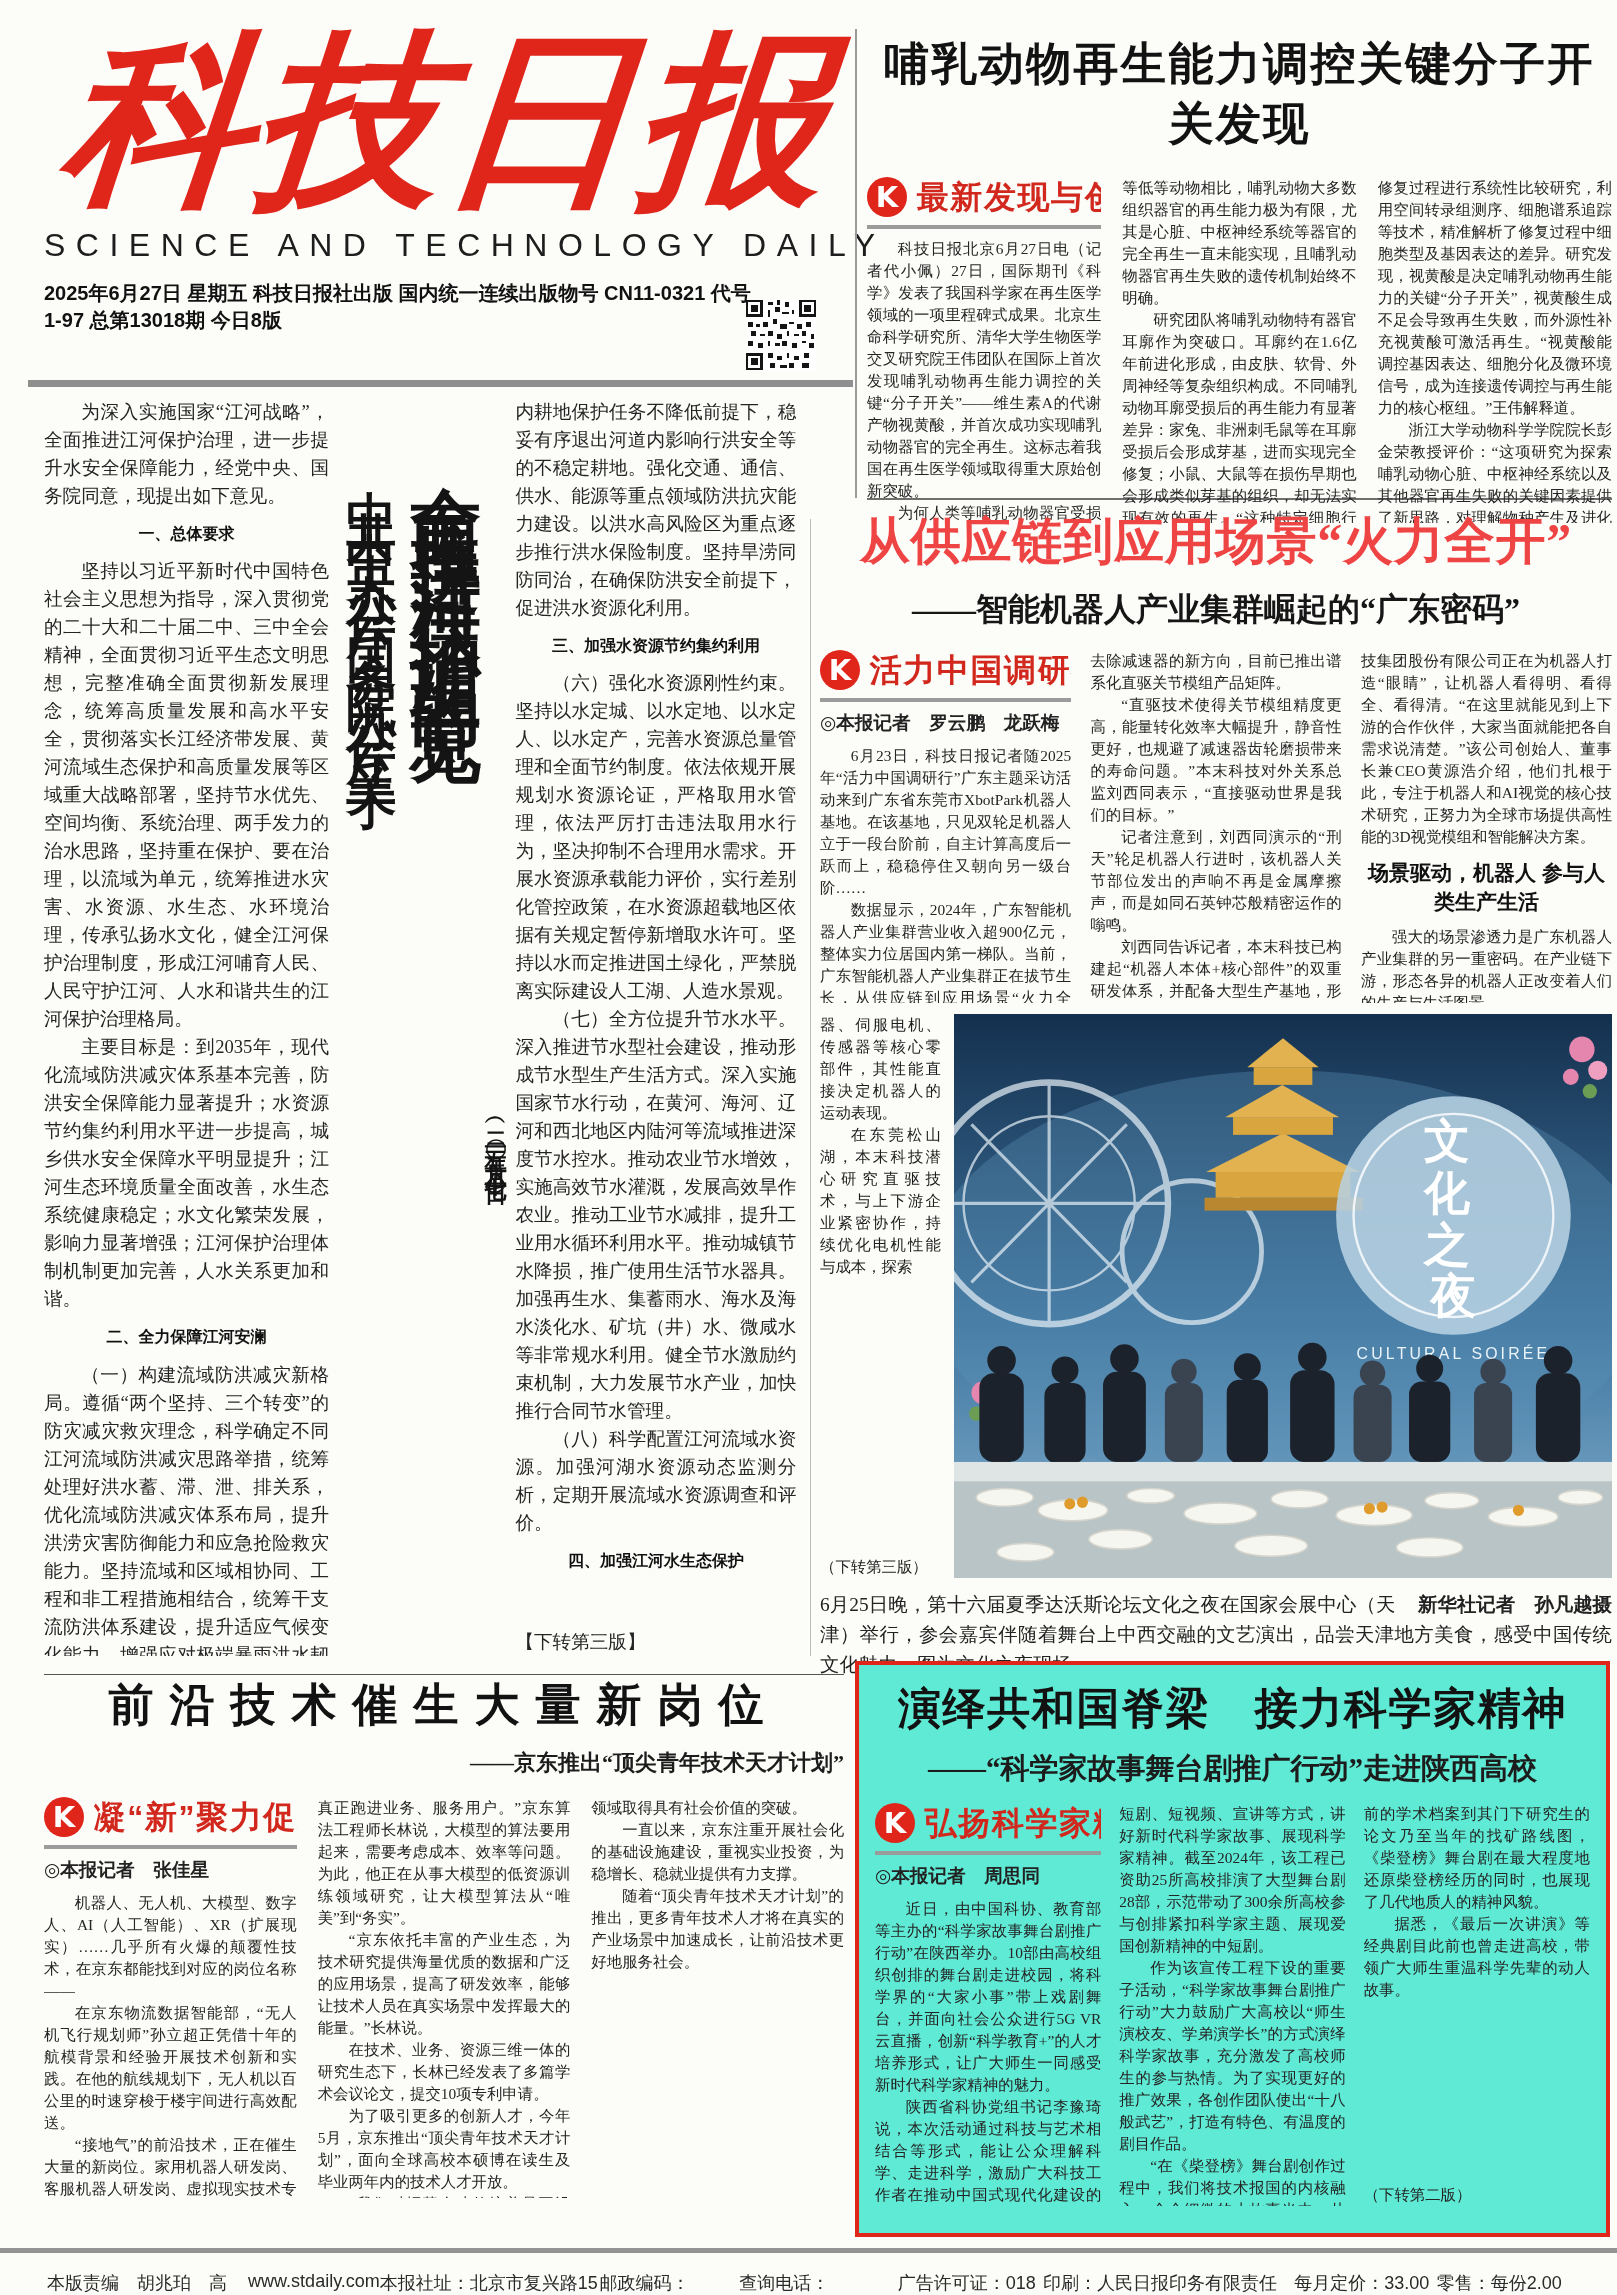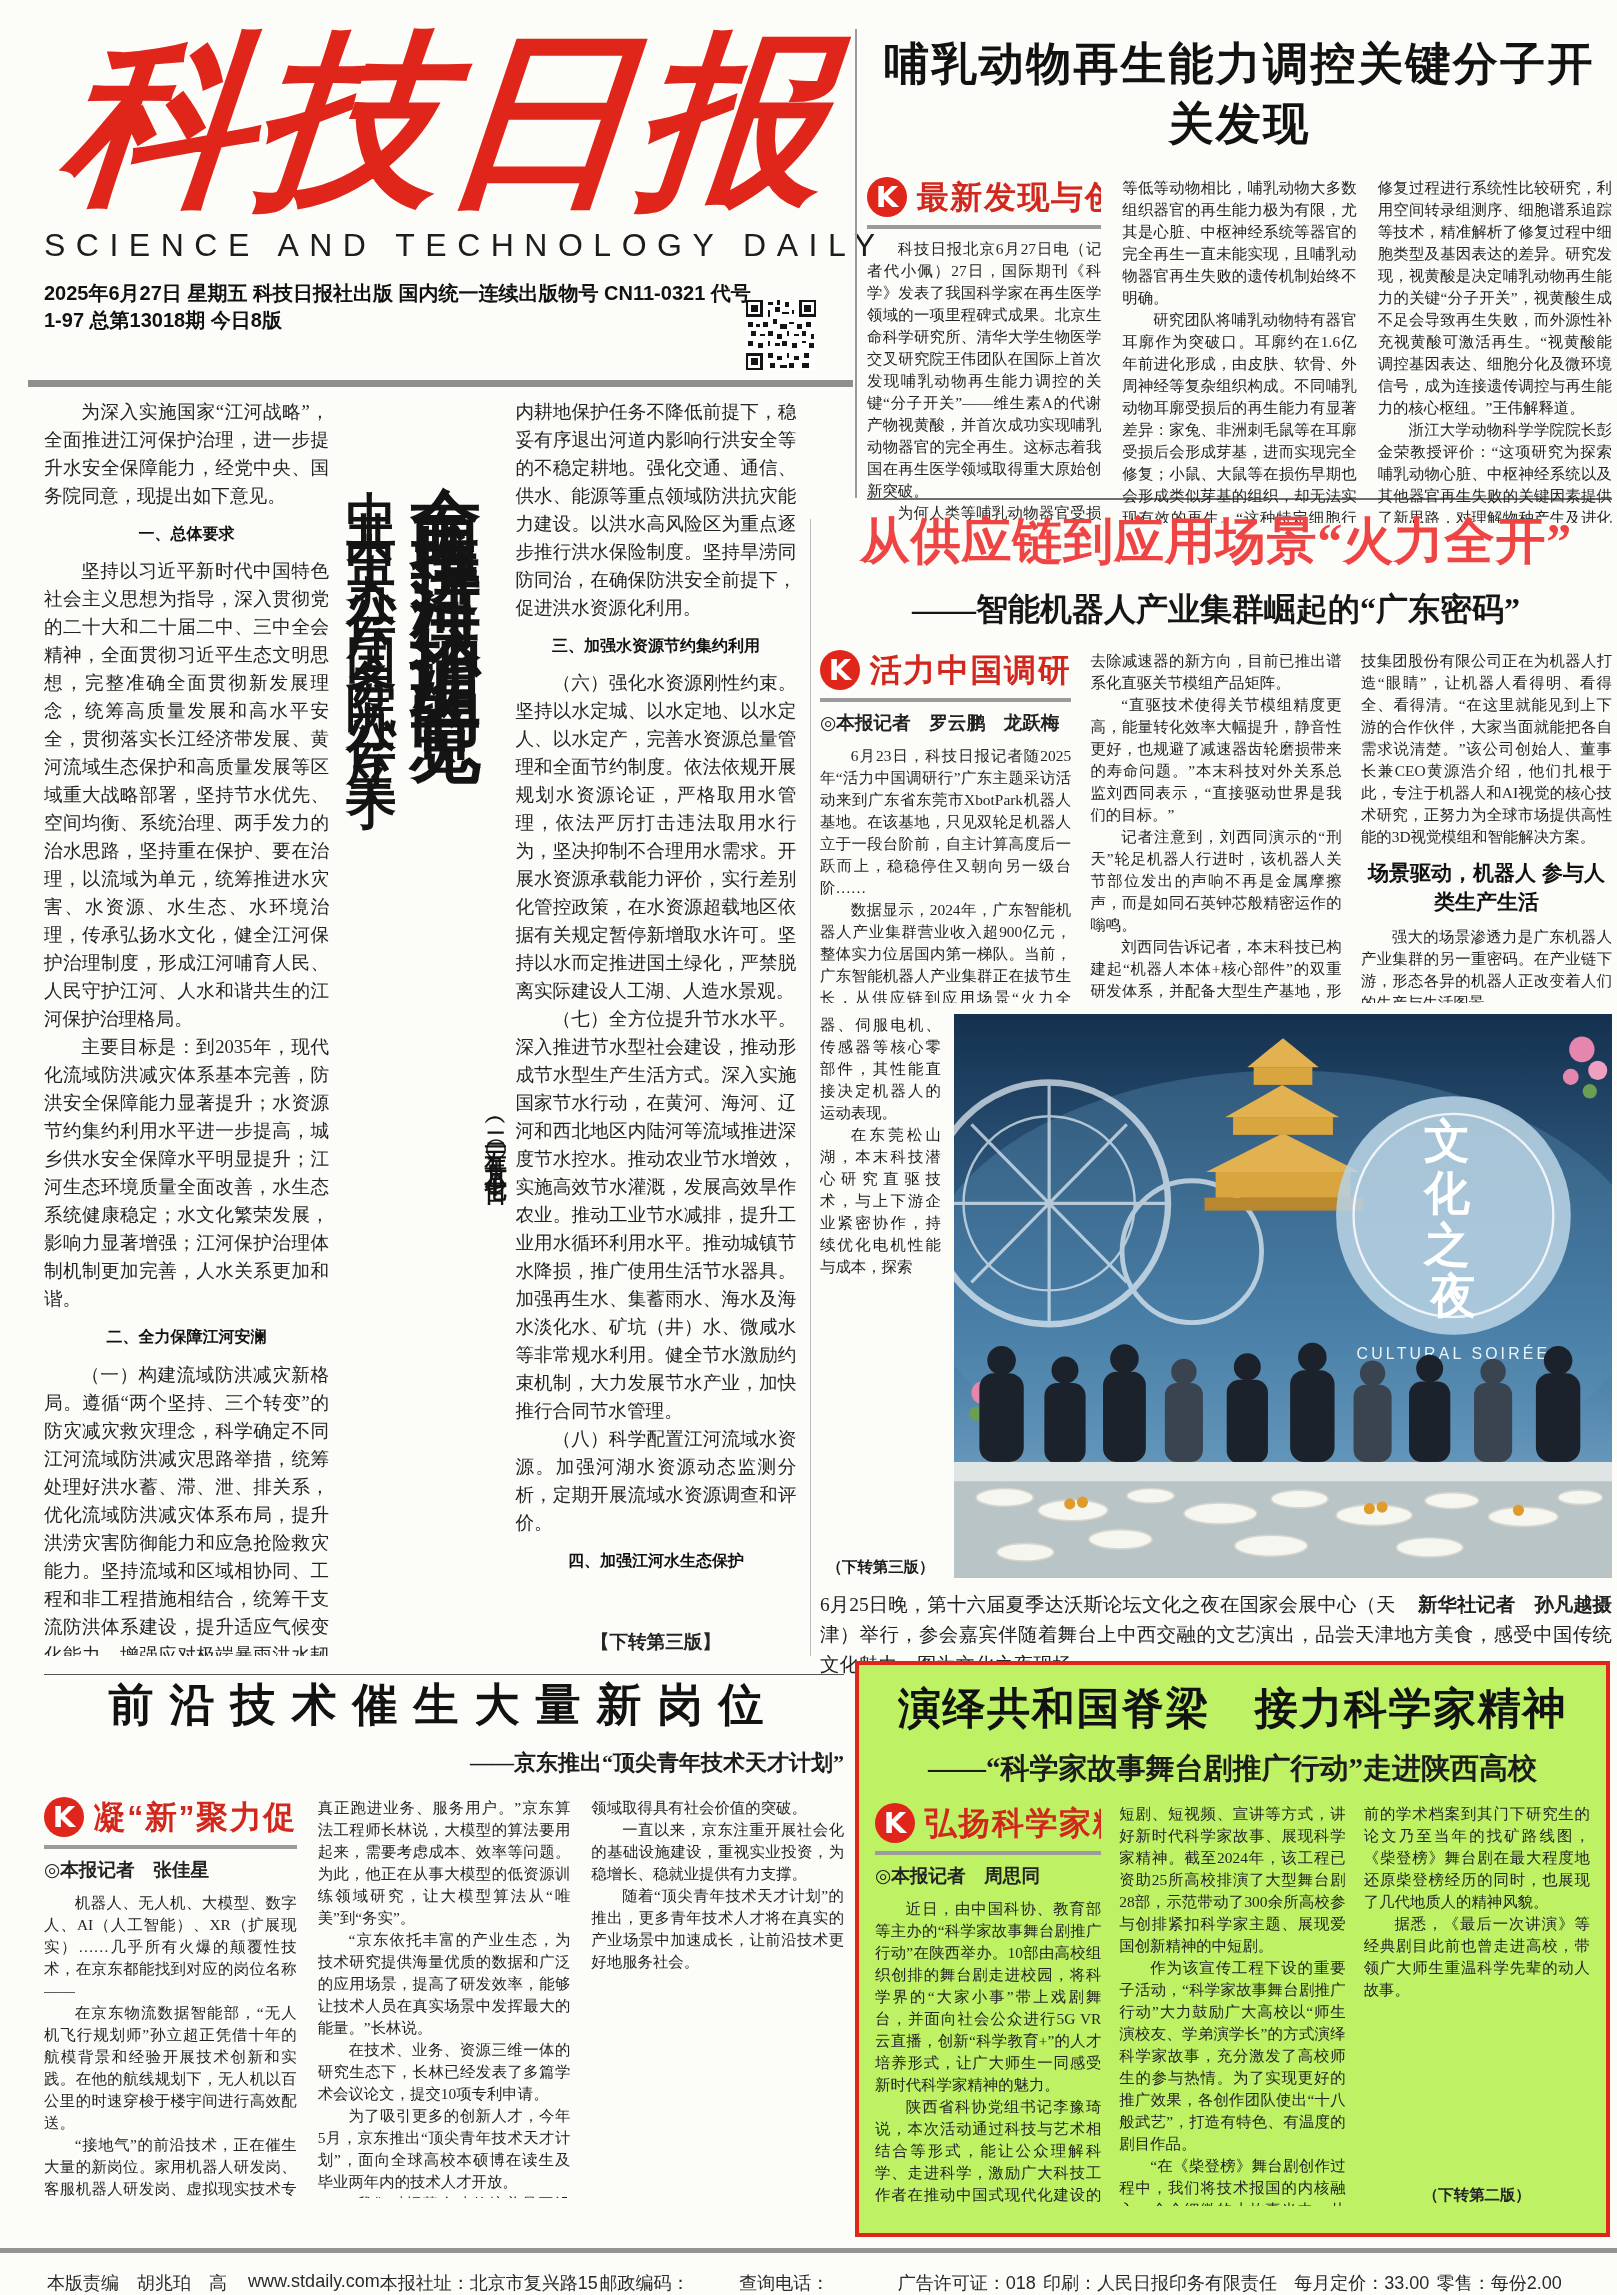--- a/index.html
+++ b/index.html
@@ -32,21 +32,21 @@
     font-family:"DejaVu Sans",sans-serif; font-weight:900; font-size:29px; }
   .ktxt { font-family:"Liberation Sans","DejaVu Sans",sans-serif; font-weight:900;
     color:#d2271d; font-size:32px; letter-spacing:1.6px; white-space:nowrap; }
   .krule { height:4px; background:#9b9b9b; margin:8px 0 9.7px; }
   .byline { font-size:18.6px; font-weight:600; margin:1.6px 0 11.3px; color:#222; }
   .col { flex:1; overflow:hidden; font-size:15.4px; line-height:22px; text-align:justify; color:#242424; }
   .col p, .dcol p, .strip p { text-indent:2em; }
   p.noind { text-indent:0; }
   .bsub { font-family:"Liberation Sans","DejaVu Sans",sans-serif; font-weight:800;
     font-size:21px; line-height:1.35; text-align:center; margin:11.3px 0 9.7px; text-indent:0; color:#111; }
-  .jump { font-weight:700; text-align:center; margin-top:4.9px; text-indent:0; }
+  .jump { font-weight:400; text-align:left; margin-top:4.9px; text-indent:0; }
 
   
   #a1 { position:absolute; left:867px; top:34px; width:745px; height:466px;
     border-bottom:2.4px solid #6f6f6f; }
   .a1head { font-family:"Liberation Sans","DejaVu Sans",sans-serif; font-weight:900;
     font-size:45px; letter-spacing:2.4px; text-align:center; color:#121212; }
   .a1body { display:flex; gap:21px; margin-top:22.6px; height:346px; overflow:hidden; }
 
   
   #docA { position:absolute; left:44px; top:398px; width:756px; height:1258px; display:flex; gap:9.7px; }
@@ -80,21 +80,21 @@
   
   #jd { position:absolute; left:44px; top:1674px; width:800px; height:561px;
     border-top:1.6px solid #555; padding-top:0; }
   .jdhead { font-family:"Liberation Sans","DejaVu Sans",sans-serif; font-weight:900;
     font-size:45px; letter-spacing:16px; text-align:center; color:#121212; white-space:nowrap; }
   .jdsub { font-size:22px; font-weight:700; text-align:right; margin-top:13px; }
   .jdbody { display:flex; gap:21px; margin-top:19.4px; height:401px; overflow:hidden; }
 
   
   #sci { position:absolute; left:855px; top:1661px; width:755px; height:576px;
-    border:4px solid #e0251b; background:#bef264; padding:14.6px 16px 9.7px; }
+    border:4px solid #e0251b; background:#5eead4; padding:14.6px 16px 9.7px; }
   .scihead { font-family:"Liberation Sans","DejaVu Sans",sans-serif; font-weight:900;
     font-size:43px; text-align:center; letter-spacing:1.6px; color:#121212; white-space:nowrap; }
   .scisub { font-size:29px; font-weight:700; text-align:center; margin-top:11.3px; }
   .scibody { display:flex; gap:18px; margin-top:14.6px; height:403px; overflow:hidden; }
 
   
   #foot { position:absolute; left:0; top:2248px; width:1617px; border-top:5.7px solid #949494;
     padding:18px 47px 0; display:flex; justify-content:space-between;
     font-family:"Liberation Sans","DejaVu Sans",sans-serif; font-size:18px; color:#2a2a2a; }
 </style>

